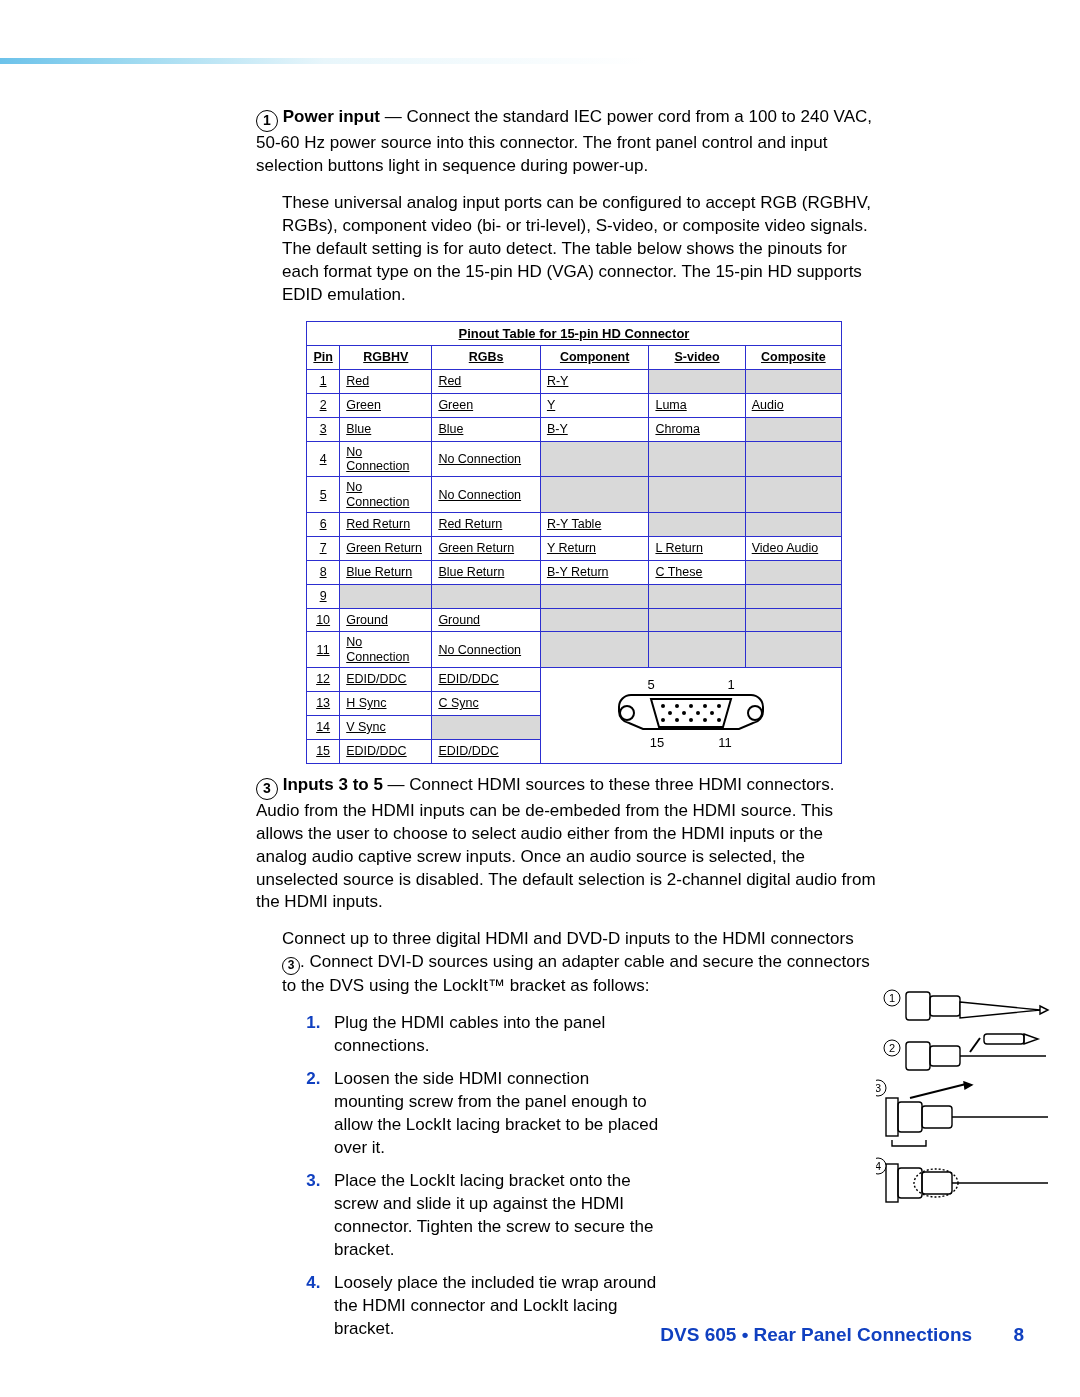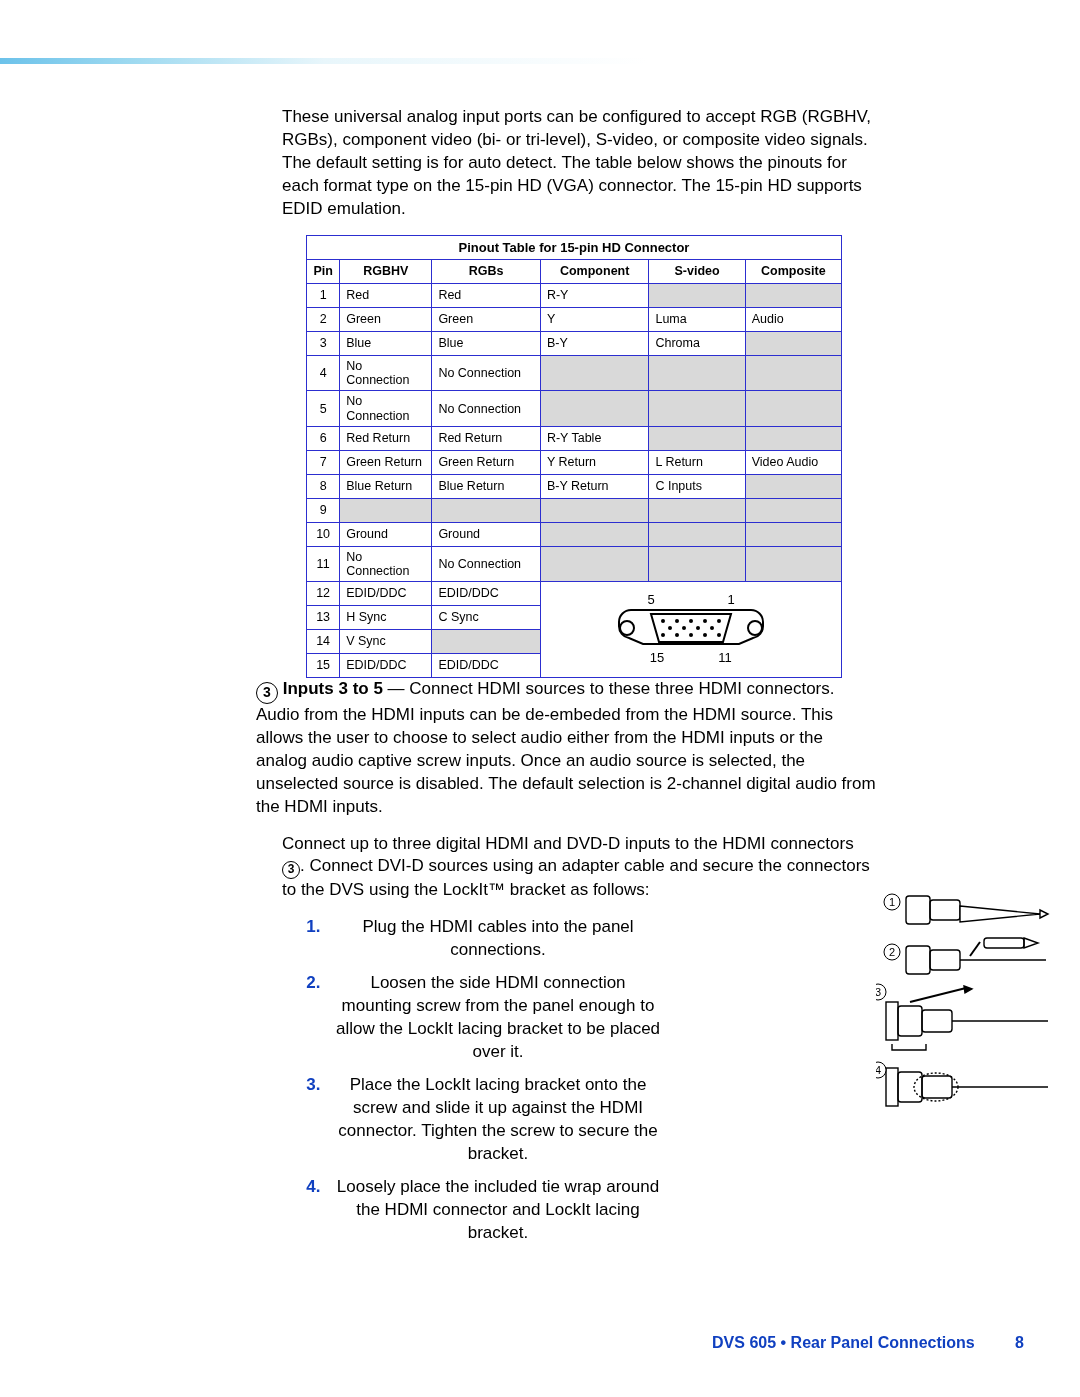--- a/index.html
+++ b/index.html
@@ -25,48 +25,52 @@
     position: absolute;
     left: 256px;
     top: 106px;
     width: 620px;
   }
   .calloutnum { display:inline-block; width:22px; height:22px; border:1.6px solid #000; border-radius:50%; text-align:center; font-weight:bold; font-size:14px; line-height:19px; vertical-align:-3px; font-family: Arial,sans-serif;}
   .inlinecallout { display:inline-block; width:18px; height:18px; border:1.5px solid #000; border-radius:50%; text-align:center; font-weight:bold; font-size:12px; line-height:15px; vertical-align:-2px;}
   .para { margin-bottom: 14px; }
   .indented { padding-left: 26px; }
   .bold { font-weight: bold; }
-  .table-wrap { padding-left: 50px; margin-bottom: 0; }
+  .table-wrap { padding-left: 50px; margin-bottom: 10px; text-decoration: underline; }
   table.pinout { border-collapse: collapse; width: 536px; }
   table.pinout th, table.pinout td { border:1px solid #2c2ed0; font-size:12.5px; padding:3px 6px; vertical-align: middle;}
   table.pinout th { background:#fff; font-weight:bold; text-align:center;}
   table.pinout .title-row th { font-size:13px;}
   table.pinout td.pin { text-align:center; width:32px;}
   table.pinout td { height: 22px; text-align:left; background:#fff;}
   table.pinout td.grey { background:#d9d9d9; }
   .col-rgbhv{width:90px;} .col-rgbs{width:106px;} .col-comp{width:106px;} .col-svid{width:94px;} .col-compst{width:94px;}
   .connector-cell { position:relative; }
   ol.steps { padding-left: 48px; margin-top:6px;}
-  ol.steps li { margin-bottom: 10px; padding-left:4px;text-align:center;}
+  ol.steps li { margin-bottom: 10px; padding-left:4px;}
   ol.steps li::marker { font-weight:bold; color:#1040c0; content: counter(list-item) ".  ";}
   .steps-wrap { position:relative; }
   .diagram-img { position:absolute; right:-176px; top:-28px; width:176px; height:236px;}
-  .footer { position:absolute; bottom:43px; right:56px; font-size:16px; font-weight:bold;}
+  .footer { position:absolute; bottom:49px; right:56px; font-size:19px; font-weight:bold;}
   .footer .section { color:#1040c0; }
   .footer .page { color:#1040c0; margin-left:36px;}
   td svg { display:block; margin:0 auto;}
   .tallrow td { line-height:1.15; }
 </style>
 </head>
 <body>
 
 <div class="top-strip"></div>
 
 <div class="content">
 
+  <div class="para">
+    <span class="calloutnum">1</span>
+    <span class="bold">Power input</span><span> — Connect the standard IEC power cord from a 100 to 240 VAC, 50-60 Hz power source into this connector. The front panel control and input selection buttons light in sequence during power-up.</span>
+  </div>
 
 
   <div class="para indented">These universal analog input ports can be configured to accept RGB (RGBHV, RGBs), component video (bi- or tri-level), S-video, or composite video signals. The default setting is for auto detect. The table below shows the pinouts for each format type on the 15-pin HD (VGA) connector. The 15-pin HD supports EDID emulation.</div>
 
   <div class="table-wrap">
     <table class="pinout">
       <thead>
         <tr class="title-row">
             <th colspan="6">Pinout Table for 15-pin HD Connector</th>
           </tr>
@@ -134,21 +138,21 @@
             <td class="col-rgbs">Green Return</td>
             <td class="col-comp">Y Return</td>
             <td class="col-svid">L Return</td>
             <td class="col-compst">Video Audio</td>
           </tr>
           <tr>
             <td class="pin">8</td>
             <td class="col-rgbhv">Blue Return</td>
             <td class="col-rgbs">Blue Return</td>
             <td class="col-comp">B-Y Return</td>
-            <td class="col-svid">C Inputs</td>
+            <td class="col-svid">C These</td>
             <td class="col-compst grey"></td>
           </tr>
           <tr>
             <td class="pin">9</td>
             <td class="col-rgbhv grey"></td>
             <td class="col-rgbs grey"></td>
             <td class="col-comp grey"></td>
             <td class="col-svid grey"></td>
             <td class="col-compst grey"></td>
           </tr>

